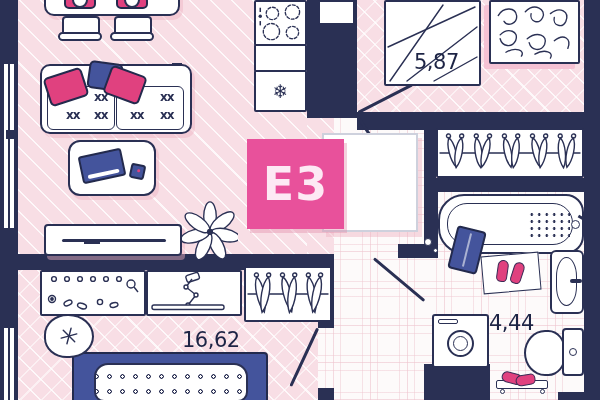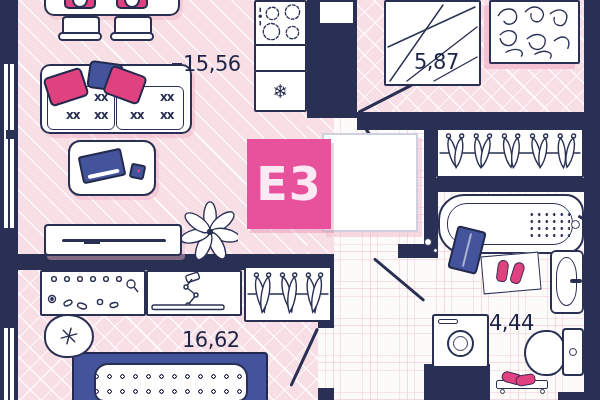--- a/index.html
+++ b/index.html
@@ -325,25 +325,24 @@
   <div class="abs z4" style="left:44px;top:314px;width:50px;height:44px;background:#fff;border:2px solid var(--wall);border-radius:48% 52% 50% 46%;">
     <svg width="46" height="40" viewBox="0 0 46 40">
       <g class="st" stroke-width="1.5" transform="rotate(15 23 20)">
         <line x1="23" y1="12" x2="23" y2="28"></line>
           <line x1="16" y1="16" x2="30" y2="24"></line>
           <line x1="30" y1="16" x2="16" y2="24"></line>
       </g>
     </svg>
   </div>
 
-  <div class="abs lbl" style="left:183px;top:52px;">15,56</div>
   <div class="abs" style="left:172px;top:63px;width:10px;height:1.5px;background:var(--wall);"></div>
   <div class="abs lbl" style="left:414px;top:50px;">5,87</div>
   <div class="abs" style="left:467px;top:61px;width:14px;height:1.5px;background:var(--wall);"></div>
   <div class="abs lbl" style="left:182px;top:328px;">16,62</div>
   <div class="abs lbl" style="left:489px;top:311px;">4,44</div>
 
   <div class="abs badgewhite" style="left:322px;top:133px;width:96px;height:99px;"></div>
-  <div class="abs badgepink" style="left:247px;top:139px;width:84px;height:90px;">
+  <div class="abs badgepink" style="left:247px;top:139px;width:97px;height:90px;">
     <span>E3</span>
   </div>
 
 </div>
 
 </body></html>

